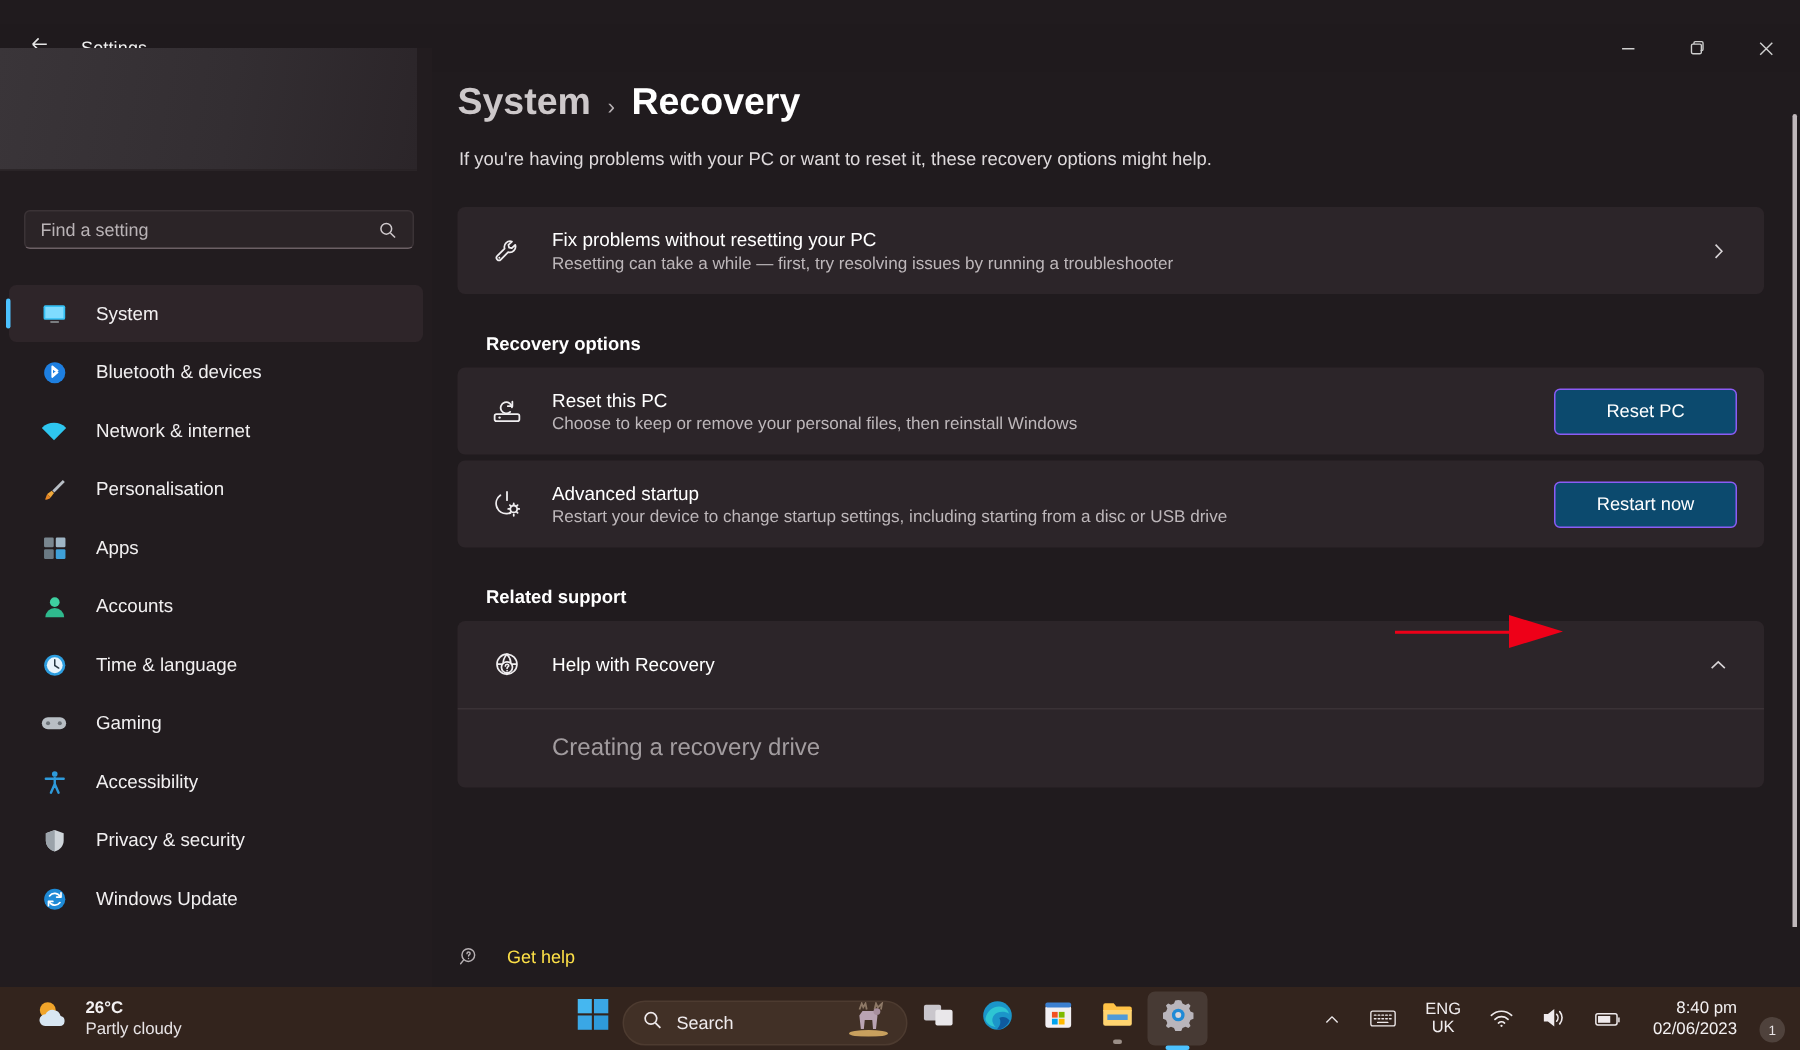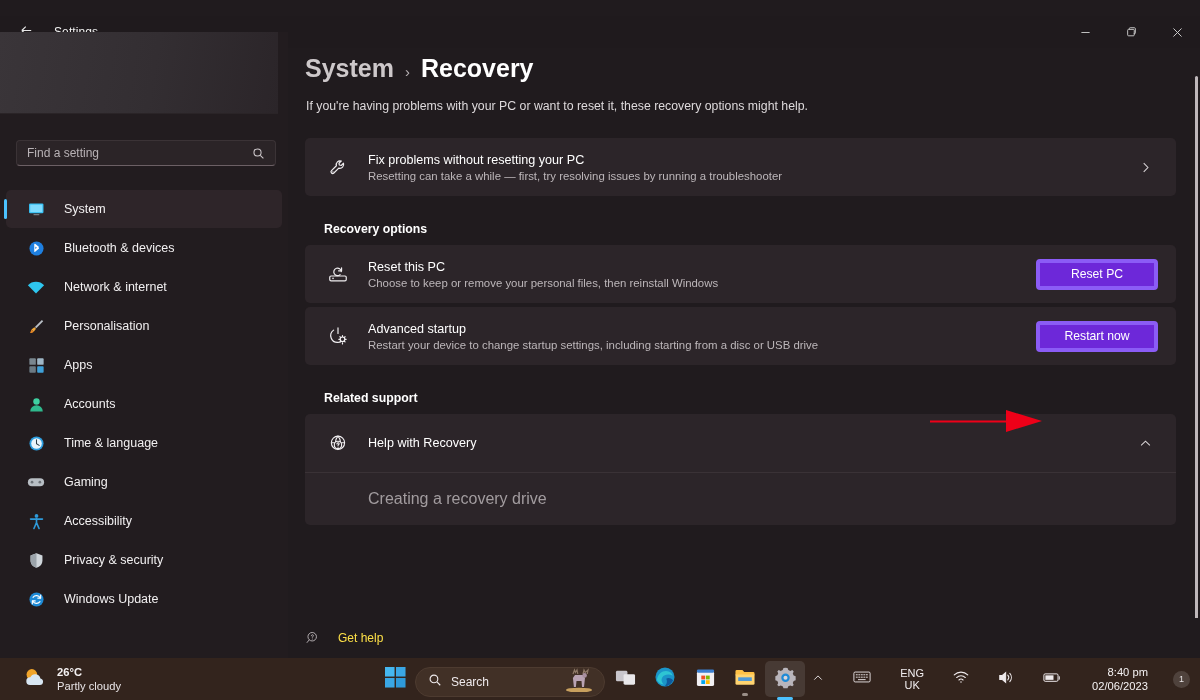--- a/index.html
+++ b/index.html
@@ -75,21 +75,21 @@
   .card-ico { width:30px; flex:0 0 30px; display:flex; align-items:center; justify-content:center; color:#f0eef0; }
   .card-text { margin-left:15px; flex:1; }
   .card-title { font-size:12.6px; color:#ffffff; }
   .card-sub { font-size:11.4px; color:#bdb7ba; margin-top:3px; }
   .chev { color:#d8d4d6; display:flex; align-items:center; justify-content:center; width:26px; }
 
   .sec-head { margin:26px 0 9px 18px; font-size:12.3px; font-weight:700; color:#ffffff;padding-left:18px; }
 
   .btn {
     height:31px; min-width:122px; padding:0 16px;
-    background:#6d28d9; border:4px solid #8b5cf6; border-radius:4px;
+    background:#0c4a6e; border:1px solid #8b5cf6; border-radius:4px;
     color:#ffffff; font-size:12.2px; font-family:"Liberation Sans", sans-serif;
     display:flex; align-items:center; justify-content:center;
   }
 
   .group { margin:0 0 0 17px; width:871px; background:#2c2529; border-radius:5px; overflow:hidden; }
   .group .row { display:flex; align-items:center; padding:0 18px; }
   .divider { height:1px; background:#3a3236; margin:0 0 0 0; }
   .sub-link { font-size:16px; color:#a29c9f; }
 
   
@@ -125,21 +125,21 @@
   }
   .tb-btn .underdot { position:absolute; bottom:1px; left:50%; transform:translateX(-50%); width:6px; height:3px; background:#9b8f88; border-radius:2px; }
 
   #tb-search {
     width:190px; height:30px; background:#413026; border:1px solid #4d3b30;
     border-radius:15px; display:flex; align-items:center; padding:0 12px; position:relative; overflow:hidden;
   }
   #tb-search .s-label { margin-left:9px; font-size:12px; color:#efeaec; }
   #tb-search .deer { position:absolute; right:8px; bottom:0; }
 
-  #tray { position:absolute; right:10px; display:flex; align-items:center; gap:19px; }
+  #tray { position:absolute; right:10px; display:flex; align-items:flex-end; gap:9px; }
   .tray-item { display:flex; align-items:center; justify-content:center; padding:4px 5px; border-radius:4px; color:#efeaec; }
   #lang { line-height:1.12; text-align:center; font-size:11px; color:#f2eef0; }
   #clock { text-align:right; line-height:1.25; font-size:11.2px; color:#f4f1f2; padding:2px 6px; border-radius:4px; }
   #notif-badge {
     width:17px; height:17px; border-radius:50%; background:rgba(255,255,255,.14);
     display:flex; align-items:center; justify-content:center; font-size:9px; color:#e8e4e6;
   }
 </style>
 </head>
 <body>

